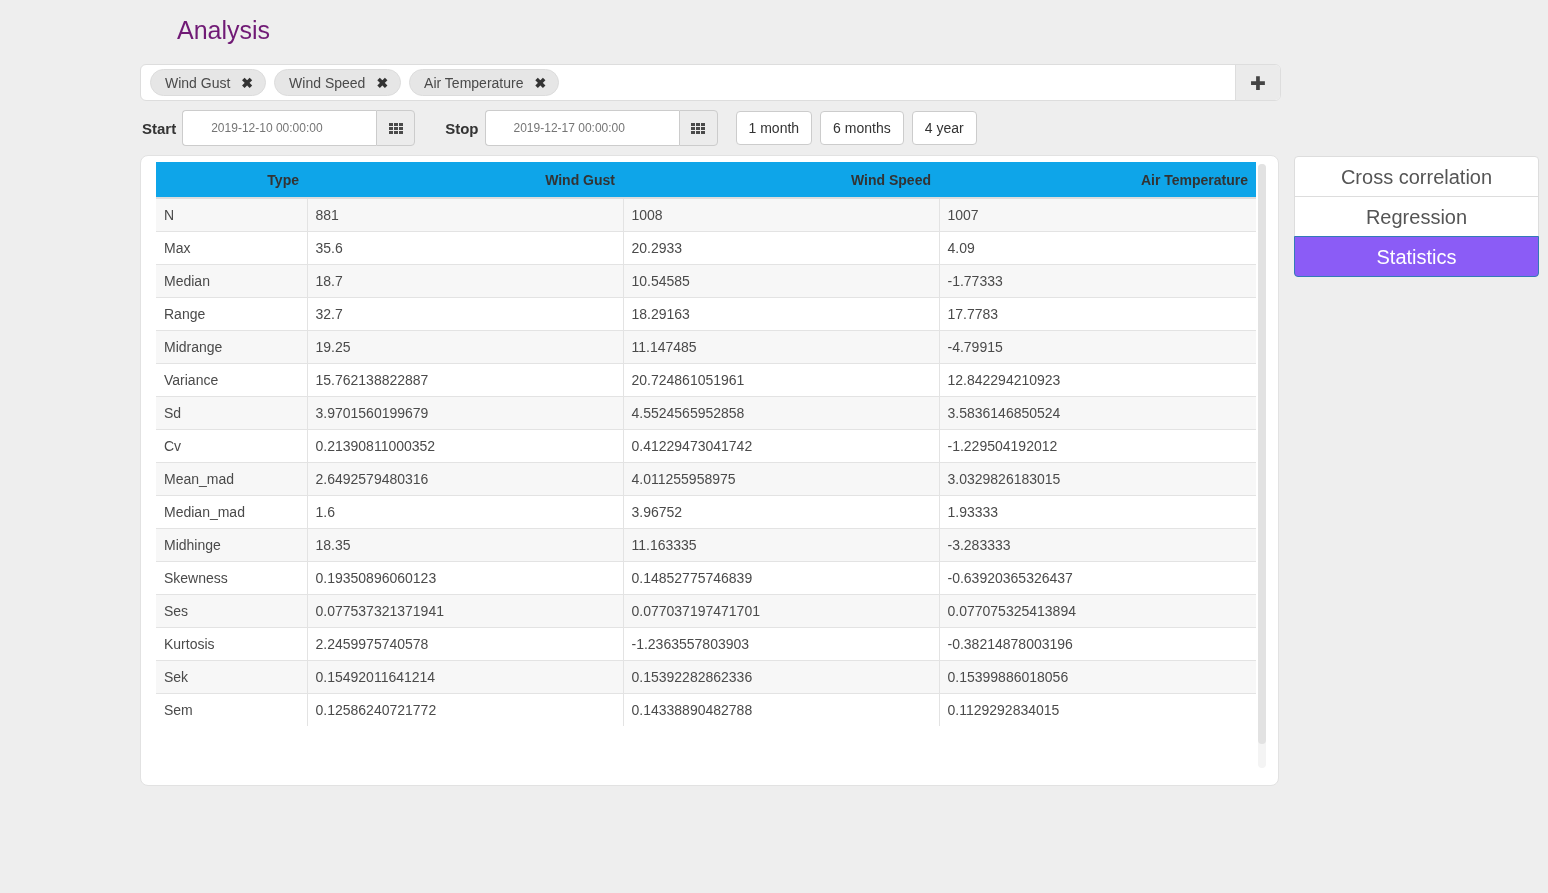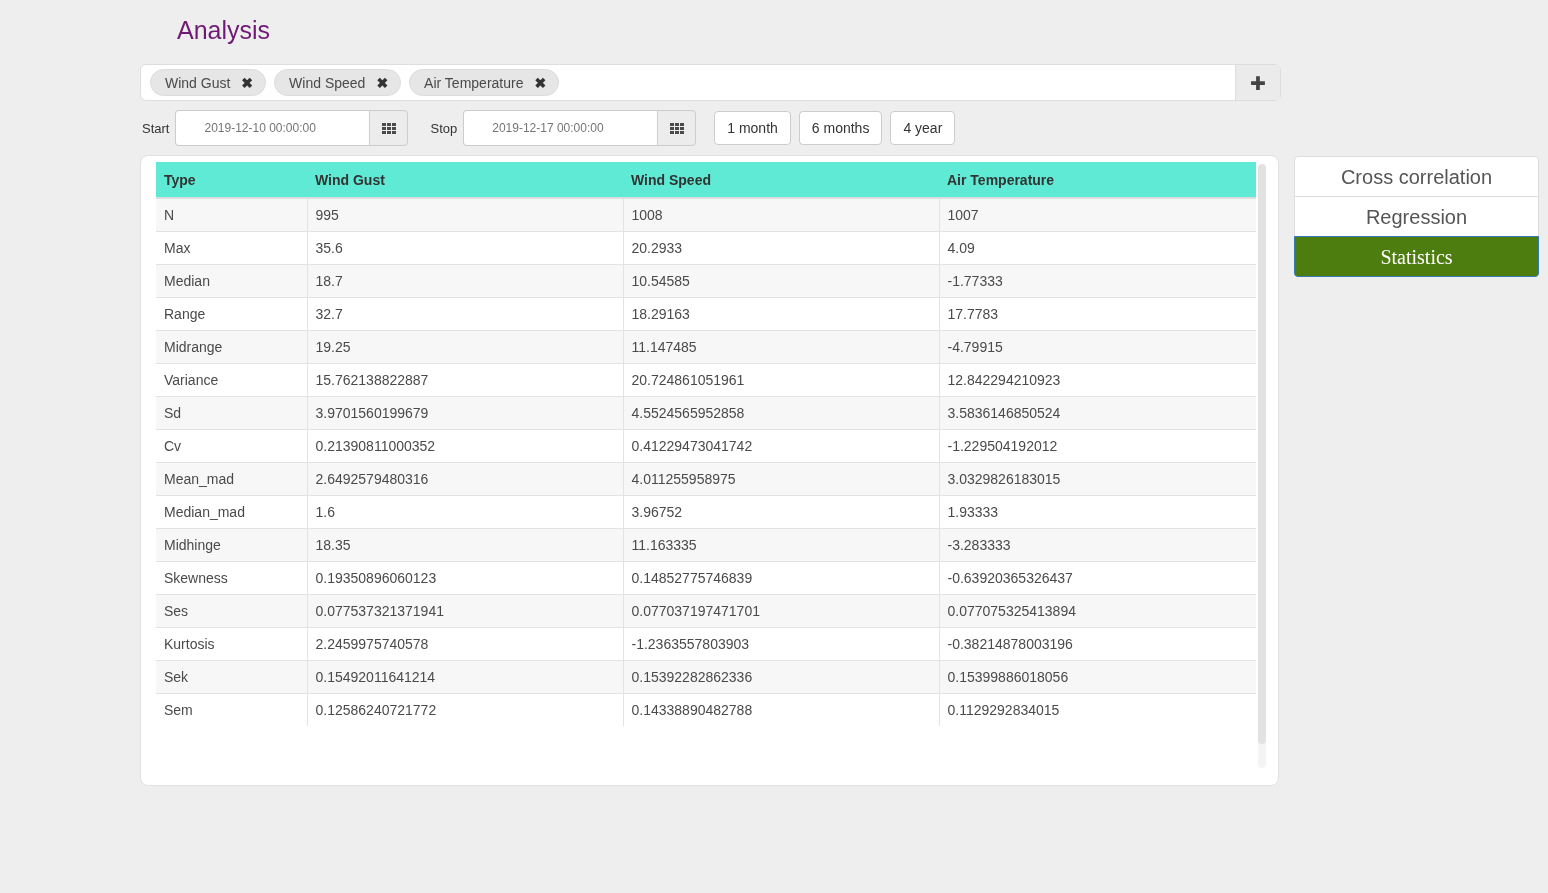--- a/index.html
+++ b/index.html
@@ -36,56 +36,56 @@
     border-radius: 0 5px 5px 0; cursor: pointer;
     font-size: 19px; font-weight: bold; color: #444;
     display: flex; align-items: center; justify-content: center;
     font-family: "DejaVu Sans", sans-serif;
   }
   
   .filterrow {
     position: absolute; left: 142px; top: 110px; height: 36px;
     display: flex; align-items: center;
   }
-  .flabel { font-size: 13px; font-weight: normal; color: #333; }
+  .flabel { font-size: 15px; font-weight: bold; color: #333; }
   .inputgroup { display: flex; margin-left: 6px; height: 36px; }
   .dtinput {
     width: 194px; height: 36px; border: 1px solid #ccc; border-right: none;
     border-radius: 4px 0 0 4px; padding: 0 28px; font-size: 12px; color: #757575;
     font-family: "Liberation Sans", sans-serif; background: #fff; outline: none;
   }
   .addon {
     width: 39px; height: 36px; background: #ececec; border: 1px solid #ccc;
     border-radius: 0 4px 4px 0; cursor: pointer;
     display: flex; align-items: center; justify-content: center;
   }
   .gridicon { display: inline-grid; grid-template-columns: repeat(3, 4px); gap: 1px; }
   .gridicon i { width: 4px; height: 3px; background: #4a4a4a; display: block; }
-  .stoplabel { margin-left: 22px; }
+  .stoplabel { margin-left: 30px; }
   .rangebtns { display: flex; gap: 8px; margin-left: 18px; align-items: flex-end; }
   .rangebtn {
     height: 34px; padding: 0 12px; background: #fff; border: 1px solid #ccc;
     border-radius: 4px; font-size: 14px; color: #333; cursor: pointer;
     font-family: "Liberation Sans", sans-serif;
   }
   
   .card {
     position: absolute; left: 140px; top: 155px; width: 1139px; height: 631px;
     background: #fff; border: 1px solid #e2e2e2; border-radius: 8px;
     padding: 6px 12px 15px 15px;
   }
   .scrollarea { position: relative; height: 610px; overflow: hidden; }
   table.stats { border-collapse: collapse; width: 1100px; table-layout: fixed; }
   table.stats col.c0 { width: 151px; }
   table.stats col.c1 { width: 316px; }
   table.stats col.c2 { width: 316px; }
   table.stats col.c3 { width: 317px; }
   table.stats th {
-    text-align: left; font-size: 14px; font-weight: bold; color: #333;
-    padding: 10px 8px 9px 8px; border-bottom: 2px solid #ddd; background: #5eead4;
+    text-align: right; font-size: 14px; font-weight: bold; color: #333;
+    padding: 10px 8px 9px 8px; border-bottom: 2px solid #ddd; background: #0ea5e9;
   }
   table.stats td {
     font-size: 14px; color: #4a4a4a; padding: 8px 8px;
     border-top: 1px solid #e3e3e3; border-left: 1px solid #e3e3e3;
     overflow: hidden; white-space: nowrap;
   }
   table.stats td:first-child { border-left: none; }
   table.stats tbody tr:nth-child(odd) td { background: #f7f7f7; }
   .vscrollbar {
     position: absolute; right: 0; top: 2px; width: 8px; height: 604px;
@@ -97,21 +97,21 @@
   }
   
   .sidepanel { position: absolute; left: 1294px; top: 156px; width: 245px; }
   .sideitem {
     height: 41px; line-height: 40px; text-align: center; font-size: 20px;
     color: #555; background: #fff; border: 1px solid #ddd; margin-top: -1px;
     cursor: pointer;
   }
   .sideitem:first-child { margin-top: 0; border-radius: 4px 4px 0 0; }
   .sideitem:last-child { border-radius: 0 0 4px 4px; }
-  .sideitem.active { background: #4d7c0f; border-color: #337ab7; color: #fff; font-family: Liberation Serif, serif; }
+  .sideitem.active { background: #8b5cf6; border-color: #337ab7; color: #fff; }
 </style>
 </head>
 <body>
 
 <h1 class="page-title">Analysis</h1>
 
 <div class="tagbar">
   <div class="tags" id="tags">
       <span class="tag">
         <span class="lbl">Wind Gust</span>
@@ -186,21 +186,21 @@
           <tr id="theadrow">
             <th>Type</th>
             <th>Wind Gust</th>
             <th>Wind Speed</th>
             <th>Air Temperature</th>
           </tr>
         </thead>
       <tbody id="tbody">
           <tr>
             <td>N</td>
-            <td>995</td>
+            <td>881</td>
             <td>1008</td>
             <td>1007</td>
           </tr>
           <tr>
             <td>Max</td>
             <td>35.6</td>
             <td>20.2933</td>
             <td>4.09</td>
           </tr>
           <tr>

